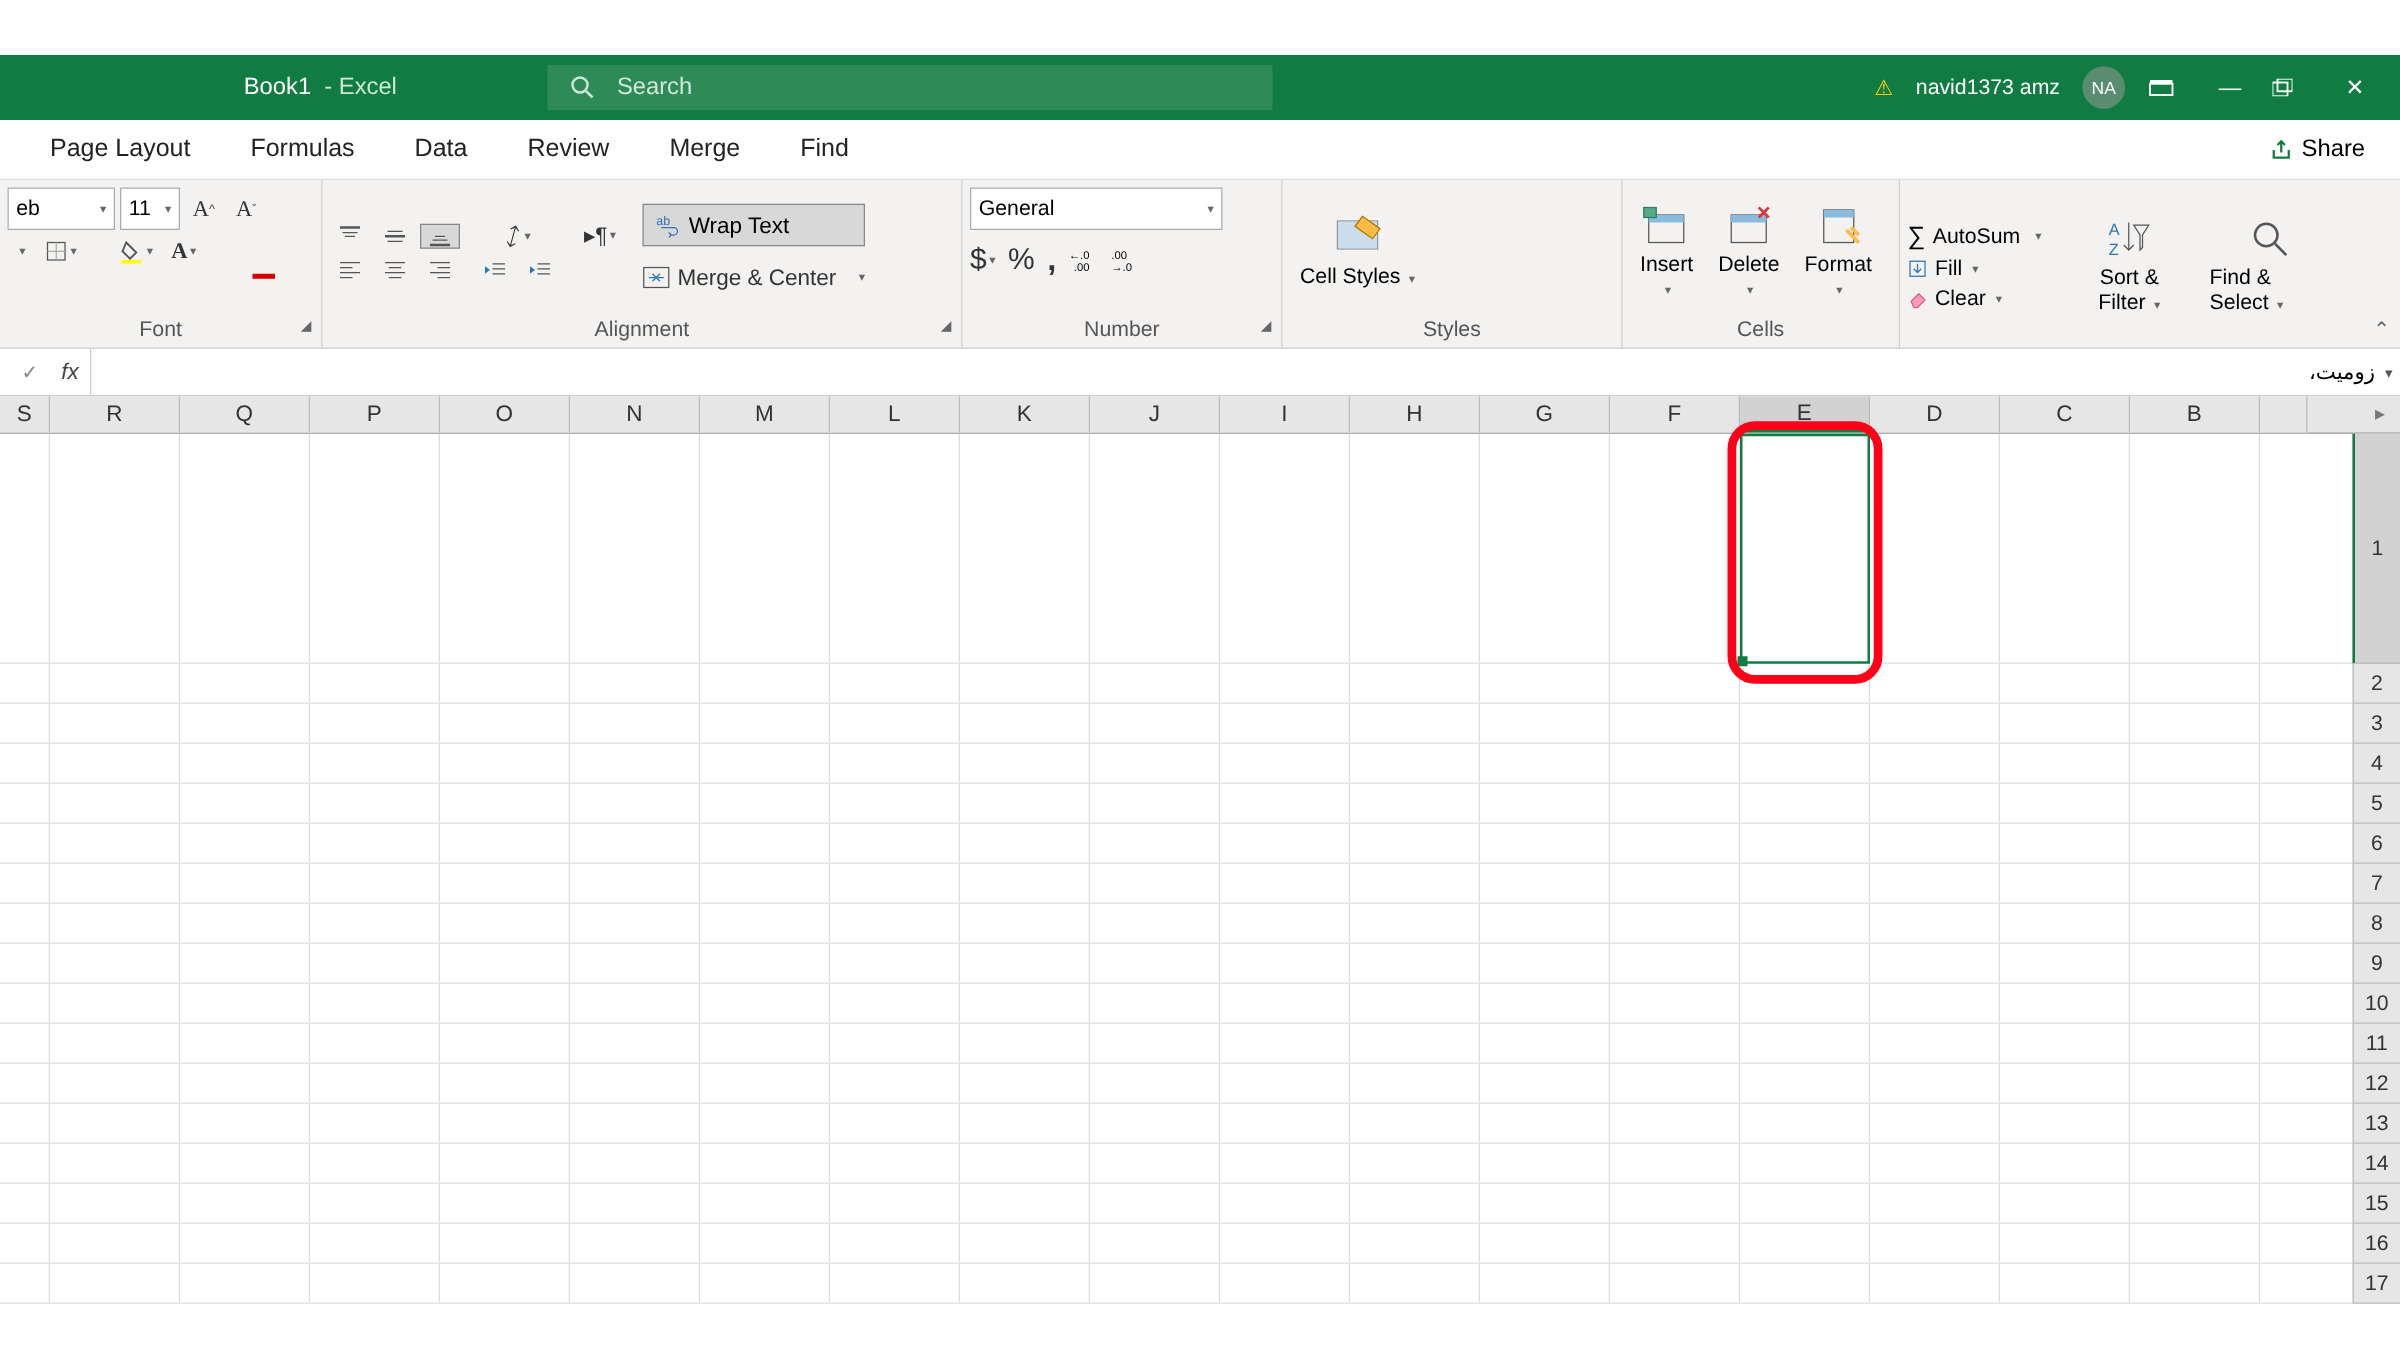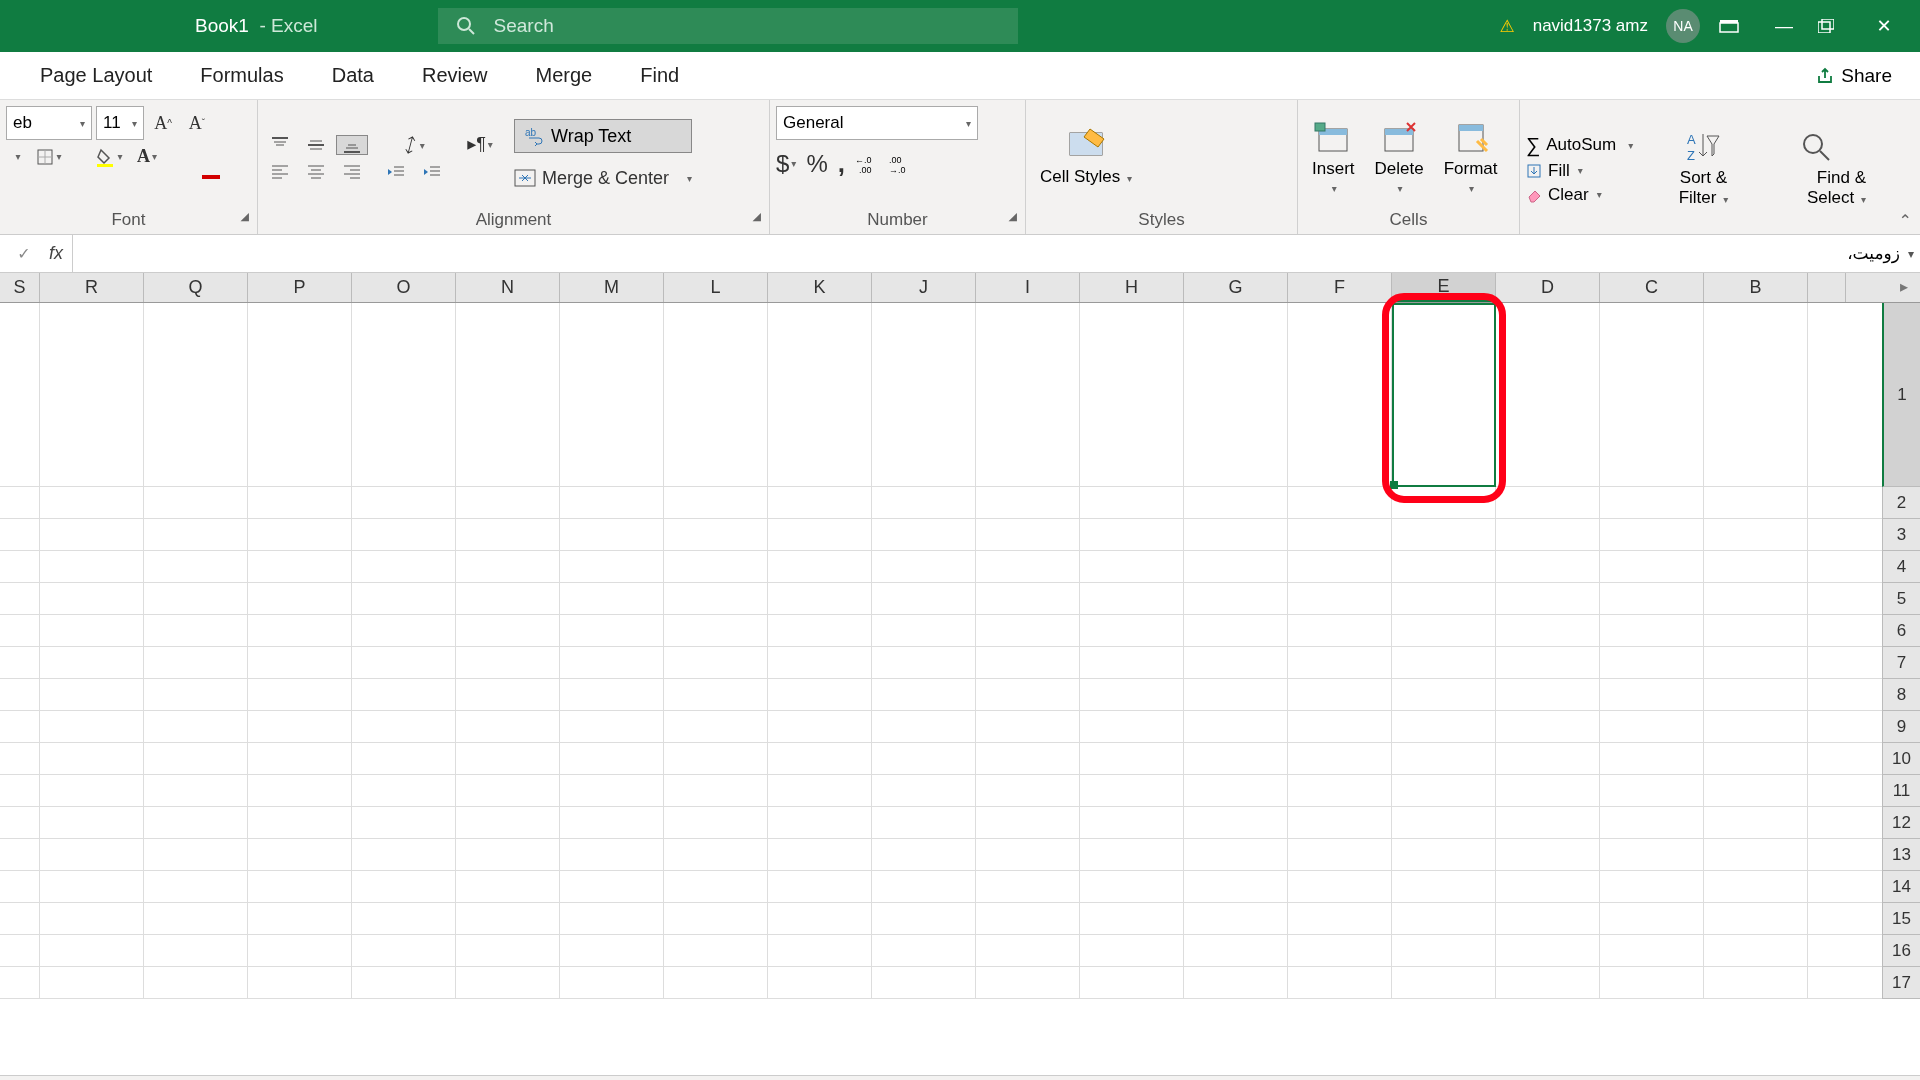--- a/index.html
+++ b/index.html
@@ -1,19 +1,19 @@
 <!DOCTYPE html>
 <html><head>
   <meta charset="utf-8">
   <style>
     * { box-sizing: border-box; margin: 0; padding: 0; font-family: 'Segoe UI', Arial, sans-serif; }
     body { width: 1920px; height: 1080px; overflow: hidden; background: #fff; }
     
     
-    .titlebar { height: 52px; background: #107c41; display: flex; align-items: center; color: white; }
+    .titlebar { height: 52px; background: #107c41; display: flex; align-items: center; color: white; margin-top: 44px; }
     .title-left { margin-left: 195px; font-size: 19px; }
     .title-left .unsaved { color: #cde8d8; }
     .search-box { margin-left: 120px; width: 580px; height: 36px; background: #2e8b57; display: flex; align-items: center; padding: 0 18px; gap: 18px; font-size: 19px; color: #d0e8db; }
     .title-right { margin-left: auto; display: flex; align-items: center; gap: 18px; margin-right: 20px; font-size: 17px; }
     .user-avatar { width: 34px; height: 34px; border-radius: 50%; background: #5a8c72; display: flex; align-items: center; justify-content: center; font-size: 14px; }
     .warn-icon { color: #ffcc00; }
     .win-btn { width: 32px; text-align: center; font-size: 18px; }
     
     
     .ribbon-tabs { height: 48px; background: white; display: flex; align-items: center; padding-left: 40px; gap: 48px; border-bottom: 1px solid #ddd; }
@@ -389,21 +389,21 @@
             <path d="M18 4l0 22M14 22l4 4 4-4" stroke="#555" fill="none"></path>
             <path d="M22 6h12l-5 8v10l-2 2v-12z" fill="none" stroke="#555"></path>
           </svg>
         <span style="text-align:center;line-height:1.15"><span>Sort &amp; Filter</span> <span class="dd">▾</span></span>
       </div>
       <div class="big-btn">
         <svg width="36" height="34">
             <circle cx="14" cy="14" r="9" fill="none" stroke="#555" stroke-width="2"></circle>
             <line x1="21" y1="21" x2="30" y2="30" stroke="#555" stroke-width="2"></line>
           </svg>
-        <span style="text-align:right;line-height:1.15"><span>Find &amp; Select</span> <span class="dd">▾</span></span>
+        <span style="text-align:left;line-height:1.15"><span>Find &amp; Select</span> <span class="dd">▾</span></span>
       </div>
     </div>
   </div>
 
   <div class="collapse-ribbon">⌃</div>
 </div>
 
 <div class="formula-bar">
   <div class="name-box"></div>
   <div class="fb-btn">✓</div>

